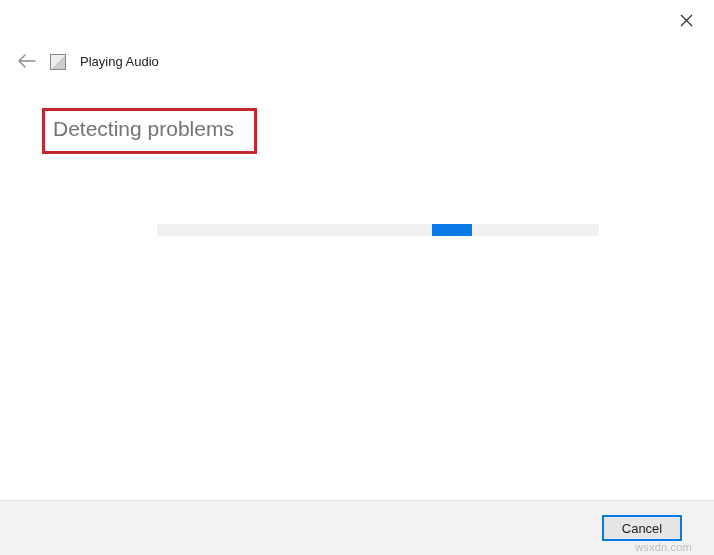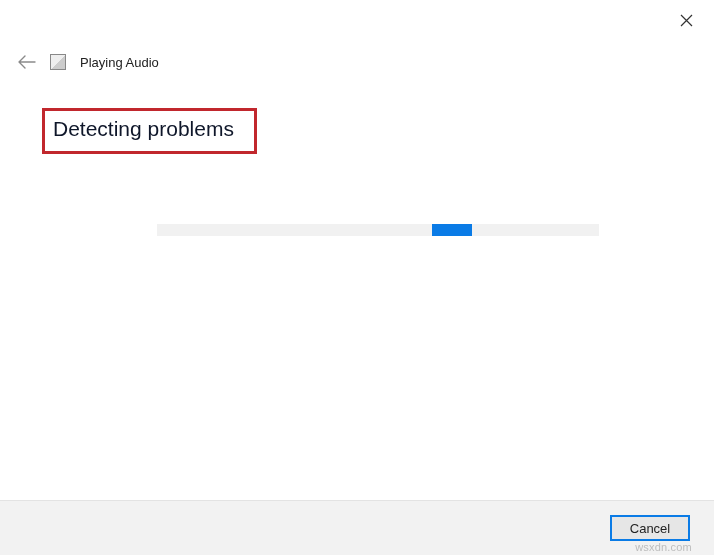--- a/index.html
+++ b/index.html
@@ -23,21 +23,21 @@
       height: 20px;
       display: flex;
       align-items: center;
       justify-content: center;
       cursor: pointer;
       color: #333;
     }
     .close-btn svg { width: 13px; height: 13px; }
     .header {
       display: flex;
-      align-items: center;
+      align-items: flex-start;
       padding: 14px 18px 0 18px;
       gap: 14px;
     }
     .back-arrow {
       color: #8a8a8a;
       display: flex;
       align-items: center;
     }
     .back-arrow svg { width: 18px; height: 14px; }
     .app-icon {
@@ -53,21 +53,21 @@
     }
     .content {
       padding: 38px 0 0 42px;
     }
     .status-box {
       display: inline-block;
       border: 3px solid #c1272d;
       padding: 6px 20px 10px 8px;
     }
     .status-text {
-      color: #0f172a;
+      color: #737373;
       font-size: 21px;
       font-weight: 400;
     }
     .progress-wrap {
       margin: 70px auto 0 auto;
       width: 442px;
       height: 12px;
       background: #f1f1f1;
       position: relative;
     }
@@ -83,21 +83,21 @@
       position: absolute;
       bottom: 0;
       left: 0;
       right: 0;
       height: 55px;
       background: #f2f2f2;
       border-top: 1px solid #e3e3e3;
       display: flex;
       justify-content: flex-end;
       align-items: center;
-      padding-right: 24px;
+      padding-right: 32px;
     }
     .cancel-btn {
       width: 80px;
       height: 26px;
       background: #e6e6e6;
       border: 2px solid #0a7be6;
       font-size: 13px;
       color: #222;
       cursor: pointer;
       font-family: inherit;

